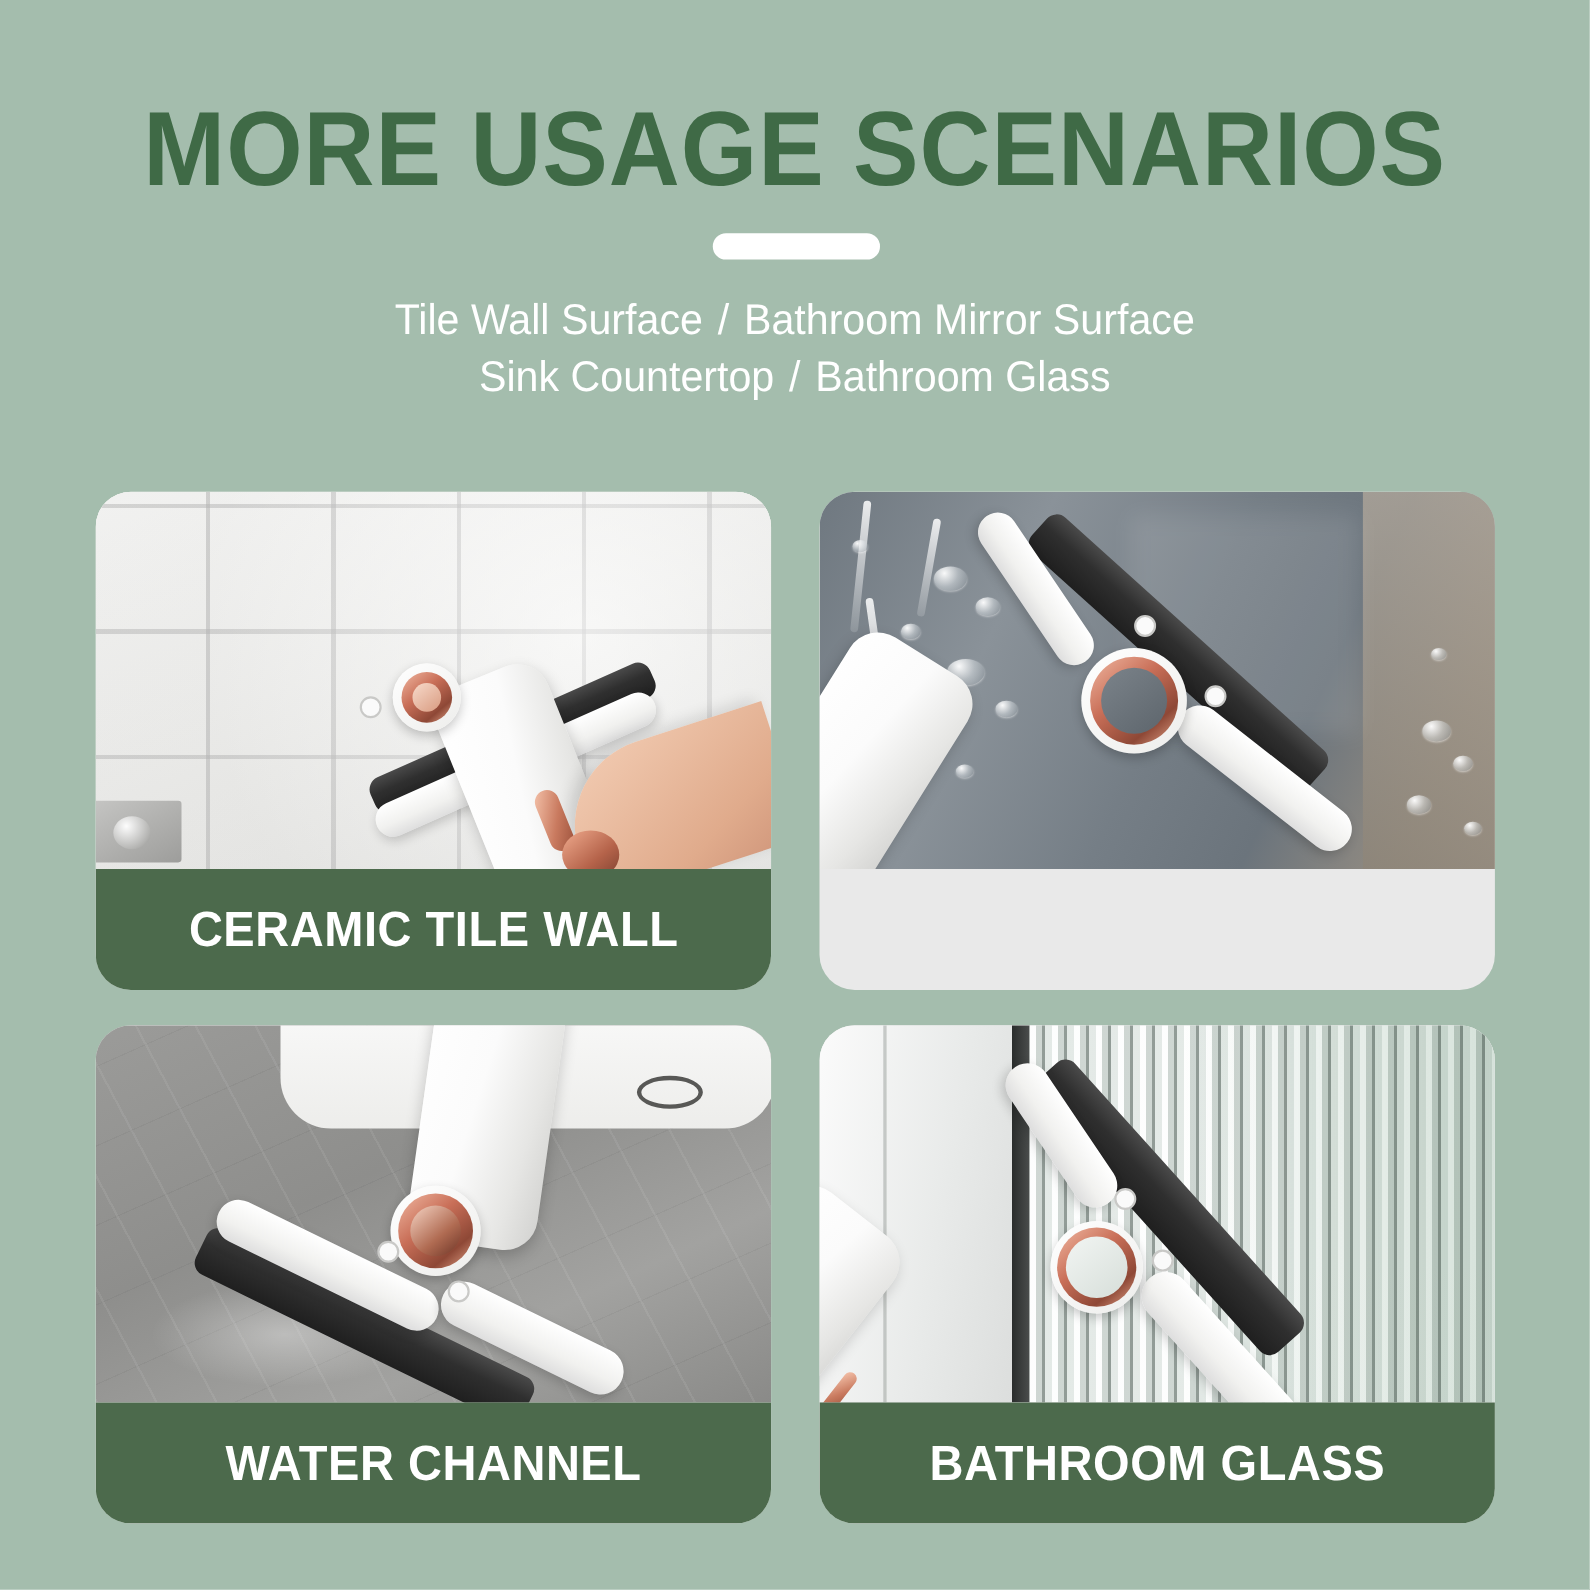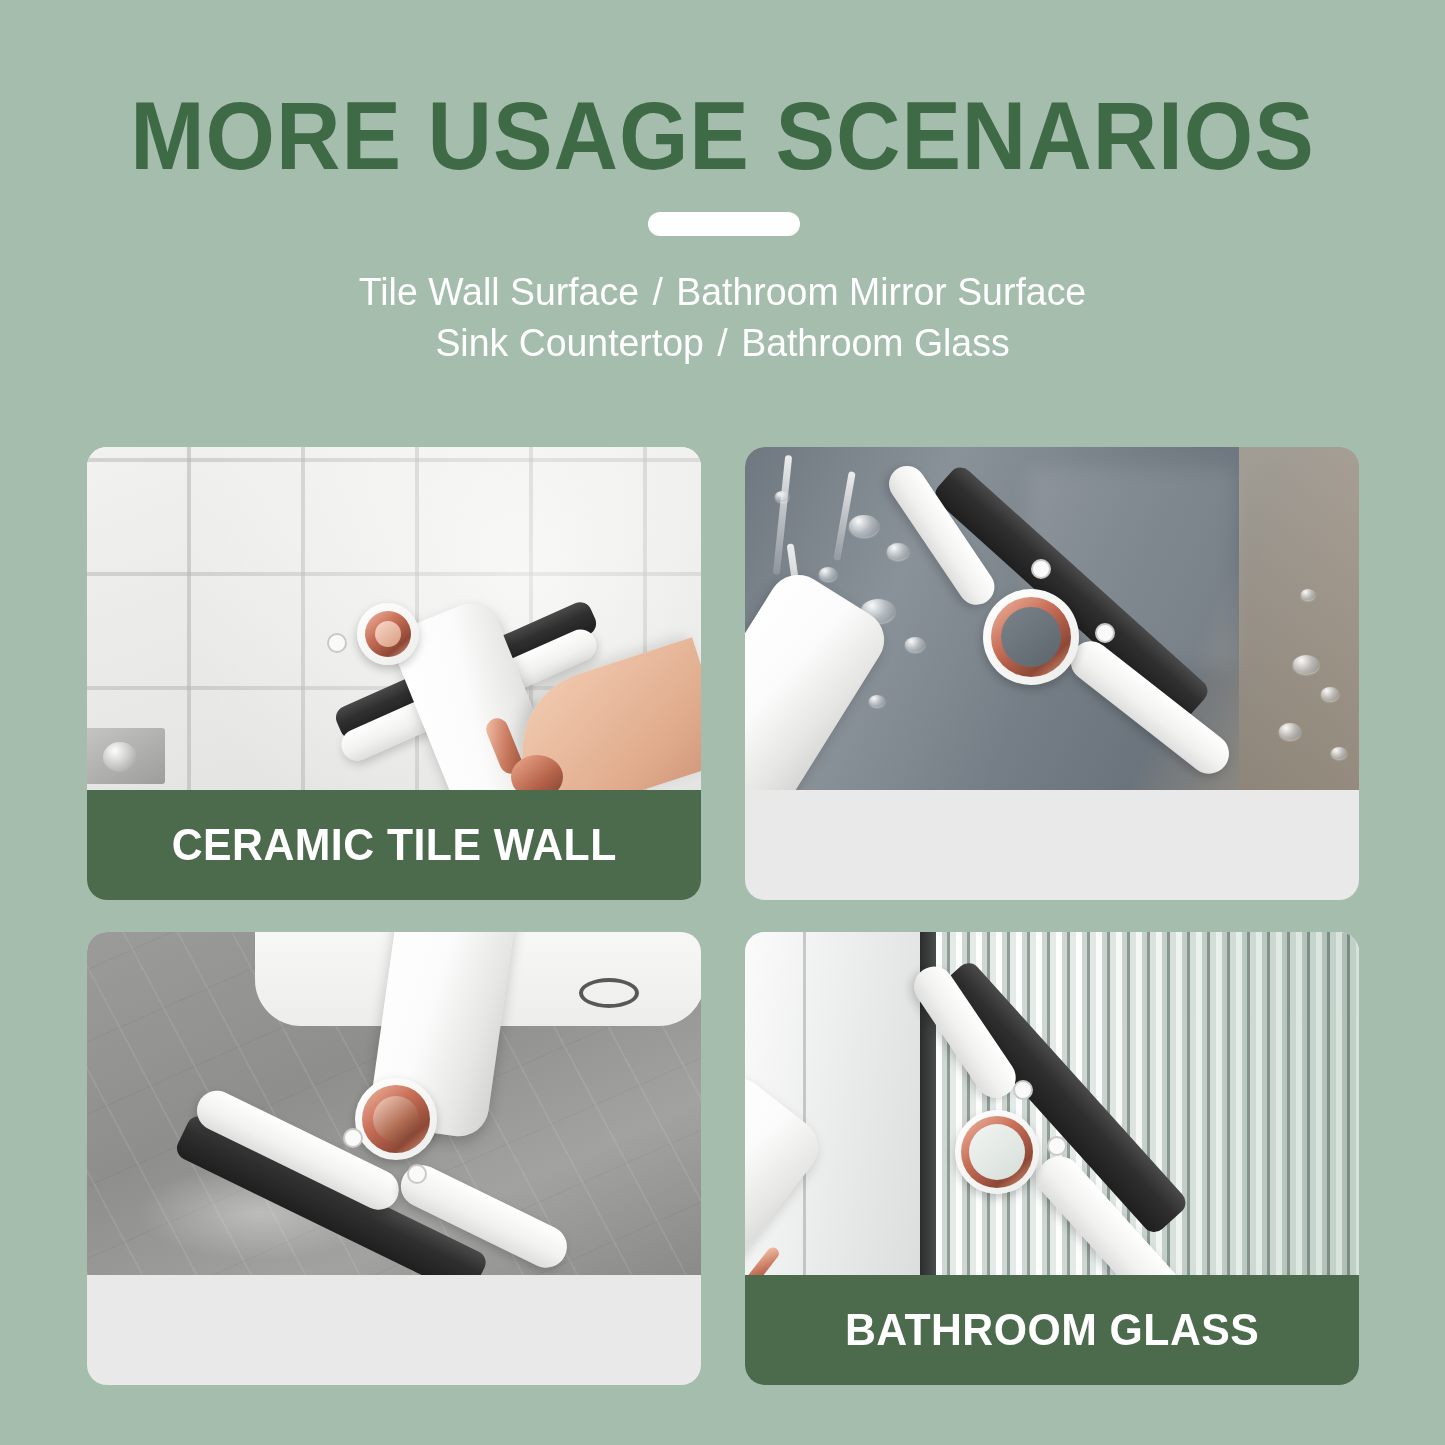--- a/index.html
+++ b/index.html
@@ -36,21 +36,21 @@
     text-align:center;color:#ffffff;
     font-size:39px;line-height:51px;font-weight:normal;
     transform:scaleX(0.96);
   }
   .subtitle .sep{padding:0 14px;}
 
   
   .grid{position:absolute;left:87px;top:447px;width:1272px;height:938px;}
   .card{
     position:absolute;width:614px;height:453px;
-    border-radius:20px;overflow:hidden;
+    border-radius:32px;overflow:hidden;
     background:#e9e9e9;
   }
   .card.c0{left:0;top:0;}
   .card.c1{left:658px;top:0;}
   .card.c2{left:0;top:485px;}
   .card.c3{left:658px;top:485px;}
 
   .photo{position:absolute;left:0;top:0;width:614px;height:343px;overflow:hidden;}
   .caption{
     position:absolute;left:0;top:343px;width:614px;height:110px;
@@ -316,20 +316,23 @@
 
         <div class="hinge" style="left:268px;top:146px;width:82px;height:82px;">
           <div class="ring" style="width:68px;height:68px;">
             <div class="core" style="width:46px;height:46px;background:linear-gradient(140deg,#f6d4c4,#b06b52 60%,#6d3527);"></div>
           </div>
         </div>
         <div class="pivot" style="left:256px;top:196px;"></div>
         <div class="pivot" style="left:320px;top:232px;"></div>
       </div>
     </div>
+    <div class="caption">
+      <span>WATER CHANNEL</span>
+    </div>
   </div>
 
   <div class="card c3">
     <div class="photo">
       <div class="fluted">
         <div class="wallpanel"></div>
         <div class="frame"></div>
         <div class="ribs"></div>
         <div class="green-tint"></div>
       </div>

